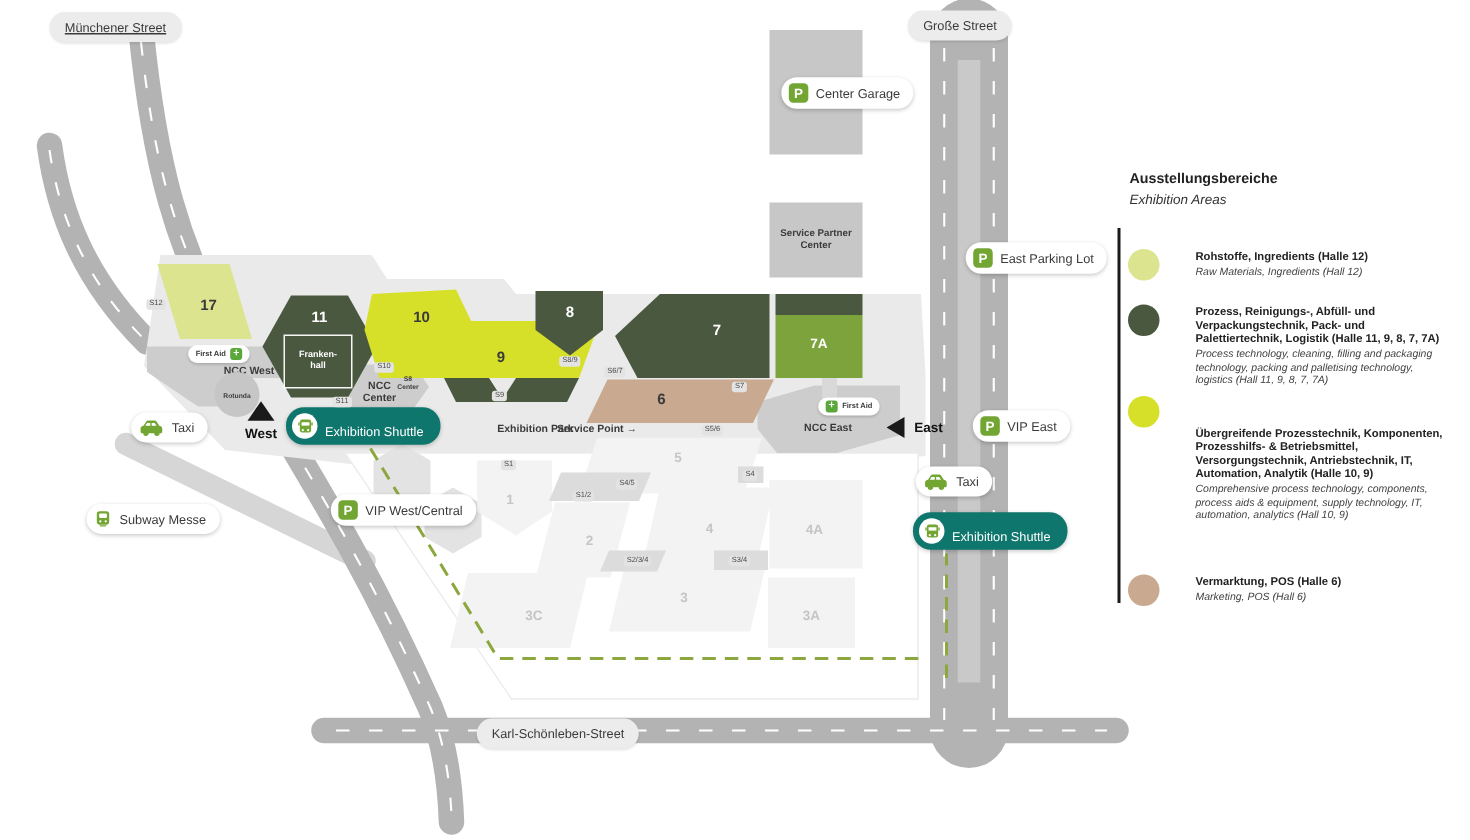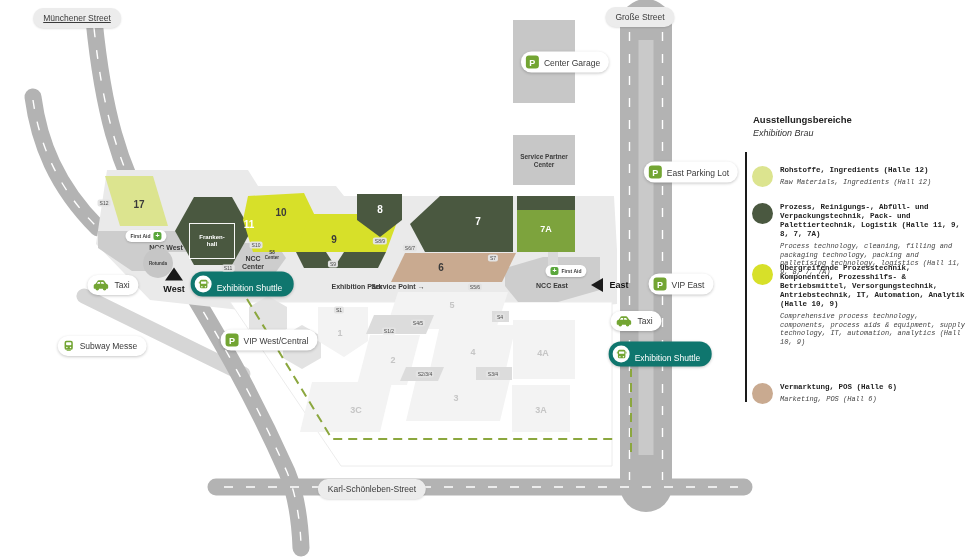--- a/index.html
+++ b/index.html
@@ -38,21 +38,21 @@
   .tri-up{position:absolute;transform:translate(-50%,-50%);width:0;height:0;
         border-left:9px solid transparent;border-right:9px solid transparent;border-bottom:13px solid #1a1a1a;}
   .tri-left{position:absolute;transform:translate(-50%,-50%);width:0;height:0;
         border-top:7px solid transparent;border-bottom:7px solid transparent;border-right:12px solid #1a1a1a;}
   .dir-lbl{position:absolute;transform:translate(-50%,-50%);font-weight:bold;font-size:9px;color:#111;}
   
   .logo{position:absolute;left:762px;top:22px;width:196px;text-align:center;
         font-family:"DejaVu Serif",serif;color:#5a6a4e;font-size:30px;line-height:27px;letter-spacing:1px;}
   .leg-title{position:absolute;left:753px;top:114px;font-weight:bold;font-size:9.5px;color:#222;}
   .leg-sub{position:absolute;left:753px;top:128px;font-style:italic;font-size:9px;color:#333;}
-  .leg-item{position:absolute;left:752px;width:215px;display:flex;gap:7px;align-items:flex-start;font-family:Liberation Mono, monospace;}
+  .leg-item{position:absolute;left:752px;width:215px;display:flex;gap:24px;align-items:flex-start;}
   .dot{flex:0 0 21px;width:21px;height:21px;border-radius:50%;}
   .leg-de{font-weight:bold;font-size:7.5px;line-height:9px;color:#222;}
   .leg-en{font-style:italic;font-size:7px;line-height:8.5px;color:#444;margin-top:3px;}
   .divider{position:absolute;left:745px;top:152px;width:1.5px;height:250px;background:#1a1a1a;}
 </style>
 </head>
 <body>
 
 <div class="stage">
 
@@ -232,21 +232,21 @@
   </div>
   <div class="area-lbl" style="left:357px;top:287px;">Exhibition Park</div>
   <div class="area-lbl" style="left:398px;top:287px;">
     <span>Service Point</span>
     <span>→</span>
   </div>
 
   <div class="building-lbl" style="left:544px;top:160px;white-space:normal;">Service Partner Center</div>
 
   <div class="hallnum" style="left:139px;top:204px;">17</div>
-  <div class="hallnum white" style="left:213px;top:224px;margin-left:36px;">11</div>
+  <div class="hallnum white" style="left:213px;top:212px;">11</div>
   <div class="hallnum" style="left:281px;top:212px;">10</div>
   <div class="hallnum" style="left:334px;top:239px;">9</div>
   <div class="hallnum white" style="left:380px;top:209px;">8</div>
   <div class="hallnum white" style="left:478px;top:221px;">7</div>
   <div class="hallnum white" style="left:546px;top:229px;font-size:9px;">7A</div>
   <div class="hallnum" style="left:441px;top:267px;">6</div>
   <div class="hallnum faint" style="left:452px;top:305px;">5</div>
   <div class="hallnum faint" style="left:340px;top:333px;">1</div>
   <div class="hallnum faint" style="left:393px;top:360px;">2</div>
   <div class="hallnum faint" style="left:473px;top:352px;">4</div>
@@ -267,39 +267,39 @@
   <div class="gate" style="left:418px;top:323px;">S4/5</div>
   <div class="gate" style="left:339px;top:310px;">S1</div>
   <div class="gate" style="left:389px;top:331px;">S1/2</div>
   <div class="gate" style="left:425px;top:374px;">S2/3/4</div>
   <div class="gate" style="left:493px;top:374px;">S3/4</div>
 
   <div class="divider"></div>
 
 
   <div class="leg-title">Ausstellungsbereiche</div>
-  <div class="leg-sub">Exhibition Brau</div>
+  <div class="leg-sub">Exhibition Areas</div>
 
   <div class="leg-item" style="top:166px;">
     <span class="dot" style="background: rgb(220, 228, 143);"></span>
     <span style="width:196px;">
       <div class="leg-de">Rohstoffe, Ingredients (Halle 12)</div>
       <div class="leg-en">Raw Materials, Ingredients (Hall 12)</div>
     </span>
   </div>
   <div class="leg-item" style="top:203px;">
     <span class="dot" style="background: rgb(74, 88, 64);"></span>
     <span style="width:196px;">
       <div class="leg-de">Prozess, Reinigungs-, Abfüll- und Verpackungstechnik, Pack- und Palettiertechnik, Logistik (Halle 11, 9, 8, 7, 7A)</div>
       <div class="leg-en">Process technology, cleaning, filling and packaging technology, packing and palletising technology, logistics (Hall 11, 9, 8, 7, 7A)</div>
     </span>
   </div>
   <div class="leg-item" style="top:264px;">
     <span class="dot" style="background: rgb(215, 224, 41);"></span>
-    <span style="width:196px;">
+    <span style="width:196px;margin-top:20px;">
       <div class="leg-de">Übergreifende Prozesstechnik, Komponenten, Prozesshilfs- &amp; Betriebsmittel, Versorgungstechnik, Antriebstechnik, IT, Automation, Analytik (Halle 10, 9)</div>
       <div class="leg-en">Comprehensive process technology, components, process aids &amp; equipment, supply technology, IT, automation, analytics (Hall 10, 9)</div>
     </span>
   </div>
   <div class="leg-item" style="top:383px;">
     <span class="dot" style="background: rgb(201, 170, 144);"></span>
     <span style="width:196px;">
       <div class="leg-de">Vermarktung, POS (Halle 6)</div>
       <div class="leg-en">Marketing, POS (Hall 6)</div>
     </span>

